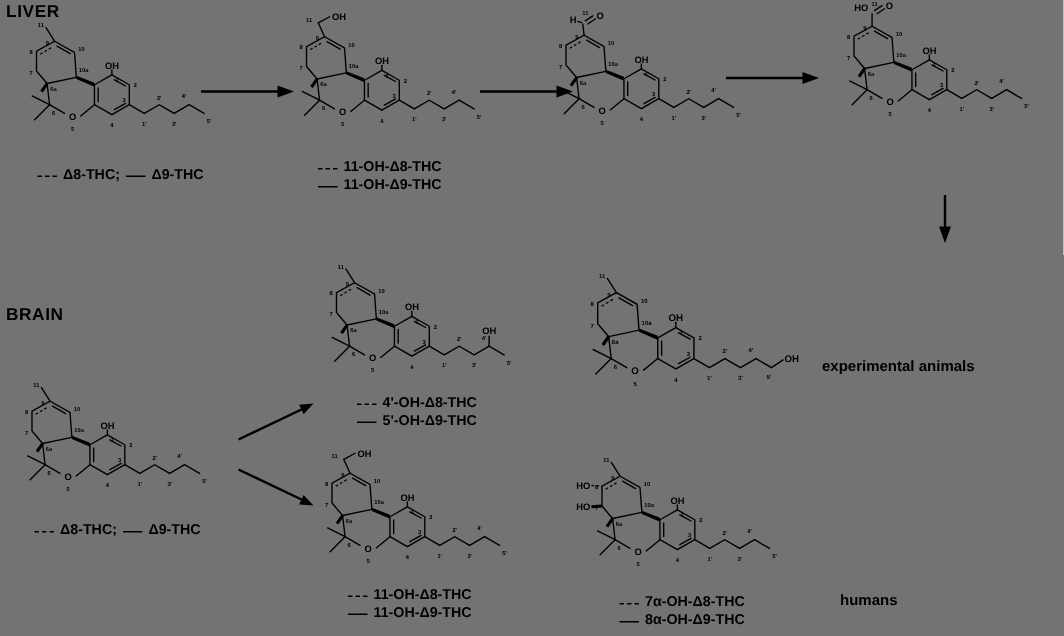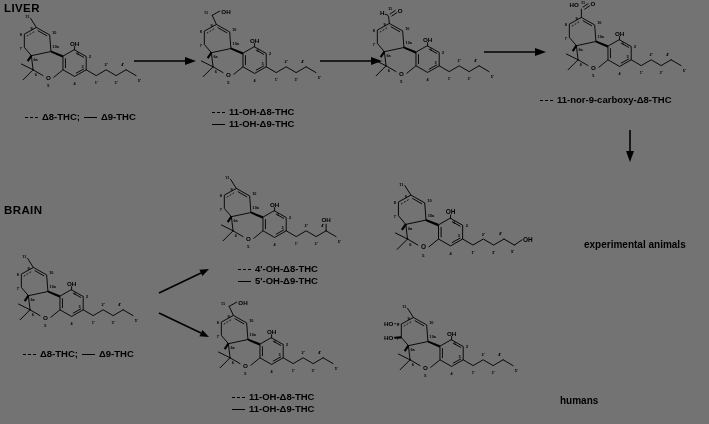--- a/index.html
+++ b/index.html
@@ -483,24 +483,20 @@
     <div class="cap-line">
         <span class="prefix-dashed"></span>
         <span>11-OH-Δ8-THC</span>
       </div>
     <div class="cap-line">
         <span class="prefix-solid"></span>
         <span>11-OH-Δ9-THC</span>
       </div>
   </div>
   <div class="abs caption" style="left:540px;top:94px">
-    <div class="cap-line">
-        <span class="prefix-dashed"></span>
-        <span>11-nor-9-carboxy-Δ8-THC</span>
-      </div>
   </div>
 
   <svg class="abs arrow" style="left:134px;top:55px" width="62" height="12" viewBox="0 0 62 12">
       <line x1="0" y1="6" x2="52" y2="6"></line>
       <polygon points="62,6 51,2 51,10"></polygon>
     </svg>
   <svg class="abs arrow" style="left:320px;top:55px" width="62" height="12" viewBox="0 0 62 12">
       <line x1="0" y1="6" x2="52" y2="6"></line>
       <polygon points="62,6 51,2 51,10"></polygon>
     </svg>
@@ -1071,26 +1067,36 @@
   <div class="abs caption" style="left:232px;top:391px">
     <div class="cap-line">
         <span class="prefix-dashed"></span>
         <span>11-OH-Δ8-THC</span>
       </div>
     <div class="cap-line">
         <span class="prefix-solid"></span>
         <span>11-OH-Δ9-THC</span>
       </div>
   </div>
+  <div class="abs caption" style="left:413px;top:396px">
+    <div class="cap-line">
+        <span class="prefix-dashed"></span>
+        <span>7α-OH-Δ8-THC</span>
+      </div>
+    <div class="cap-line">
+        <span class="prefix-solid"></span>
+        <span>8α-OH-Δ9-THC</span>
+      </div>
+  </div>
 
   <svg class="abs arrow" style="left:158px;top:266px" width="52" height="30" viewBox="0 0 52 30">
       <line x1="1" y1="27" x2="43" y2="7"></line>
       <polygon points="51,3 44.4,10.1 41.4,3.8"></polygon>
     </svg>
   <svg class="abs arrow" style="left:158px;top:310px" width="52" height="30" viewBox="0 0 52 30">
       <line x1="1" y1="3" x2="43" y2="23"></line>
       <polygon points="51,27 41.4,26.3 44.4,20"></polygon>
     </svg>
 
-  <div class="abs side-note" style="left:584px;top:239px">experimental animals</div>
+  <div class="abs side-note" style="left:548px;top:239px">experimental animals</div>
   <div class="abs side-note" style="left:560px;top:395px">humans</div>
 
 </div>
 
 </body></html>

